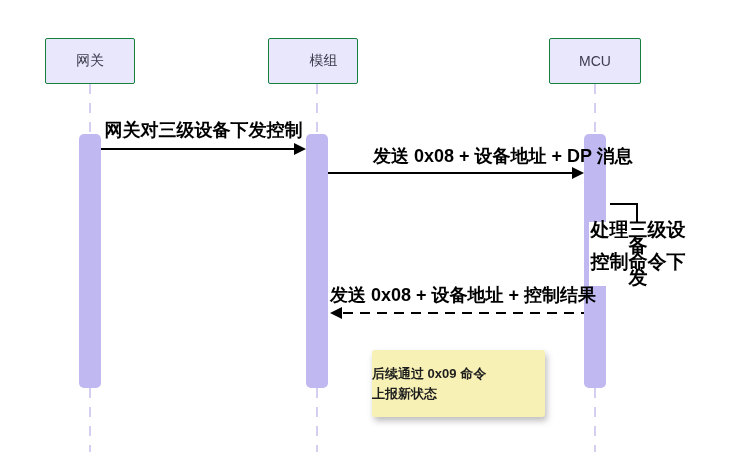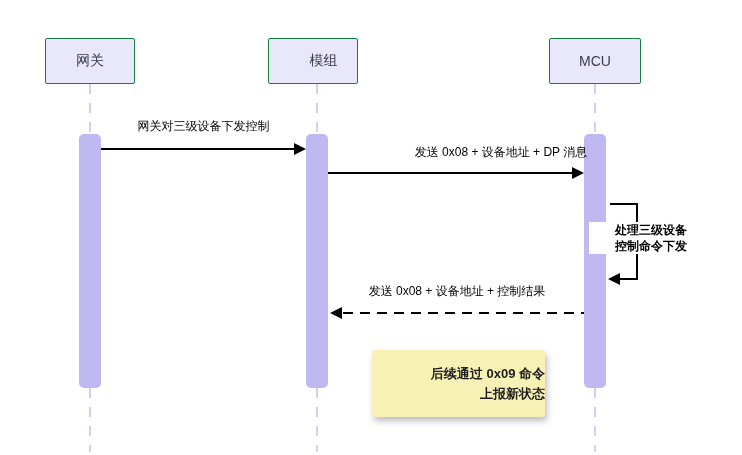--- a/index.html
+++ b/index.html
@@ -25,49 +25,49 @@
     font-size:14px;color:#3b3b4d;z-index:4;
   }
   
   .activation{
     position:absolute;top:134px;height:254px;width:22px;
     background:#bfb8f1;border-radius:5px;z-index:2;
   }
   
   .msg-label{
     position:absolute;text-align:center;
-    font-size:12px;font-weight:400;color:#000;z-index:5;
+    font-size:18px;font-weight:700;color:#000;z-index:5;
     white-space:nowrap;
   }
   .msg-line{position:absolute;height:2px;background:#000;z-index:3;}
   .msg-line-dashed{
     position:absolute;height:2px;z-index:3;
     background:repeating-linear-gradient(90deg,#000 0 10px,transparent 10px 17px);
   }
   .arrow-right{
     position:absolute;width:0;height:0;z-index:3;
     border-top:6px solid transparent;border-bottom:6px solid transparent;
     border-left:12px solid #000;
   }
   .arrow-left{
     position:absolute;width:0;height:0;z-index:3;
     border-top:6px solid transparent;border-bottom:6px solid transparent;
     border-right:12px solid #000;
   }
   .self-text{
     position:absolute;left:589px;top:222px;width:98px;
-    background:#fff;text-align:right;
-    font-size:12px;font-weight:700;line-height:16px;color:#000;z-index:5;font-family:Liberation Serif, serif;
+    background:#fff;text-align:center;
+    font-size:19px;font-weight:700;line-height:16px;color:#000;z-index:5;font-family:Liberation Serif, serif;
   }
   
   .note{
     position:absolute;left:372px;top:350px;width:173px;height:67px;
     background:#f7f1b5;border-radius:3px;
     box-shadow:2px 4px 6px rgba(110,110,110,0.45);
-    display:flex;flex-direction:column;align-items:flex-end;justify-content:center;
+    display:flex;flex-direction:column;align-items:flex-start;justify-content:center;
     font-size:13px;font-weight:700;line-height:20px;color:#1d1d1d;z-index:4;
   }
 </style>
 </head>
 <body>
 
 <div class="canvas">
 
   <div class="lifeline" style="left:89px;"></div>
   <div class="lifeline" style="left:316px;"></div>

